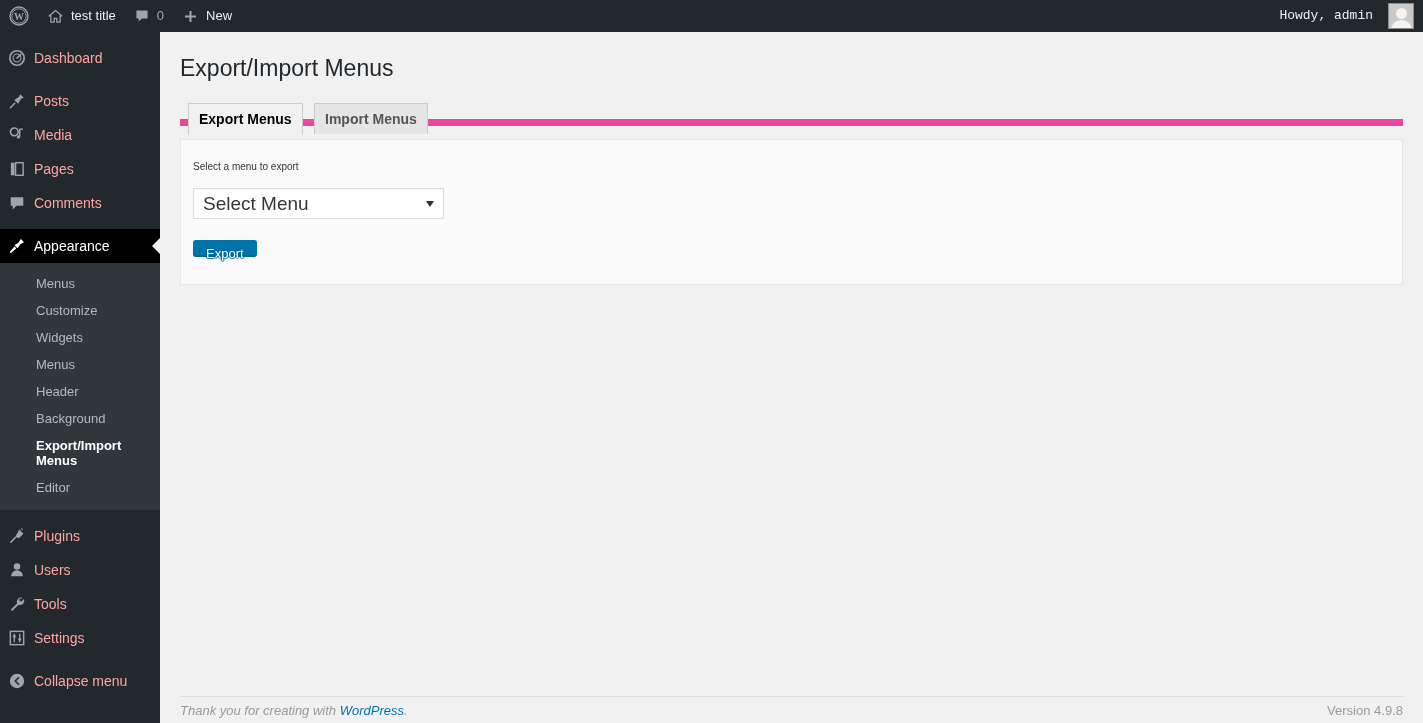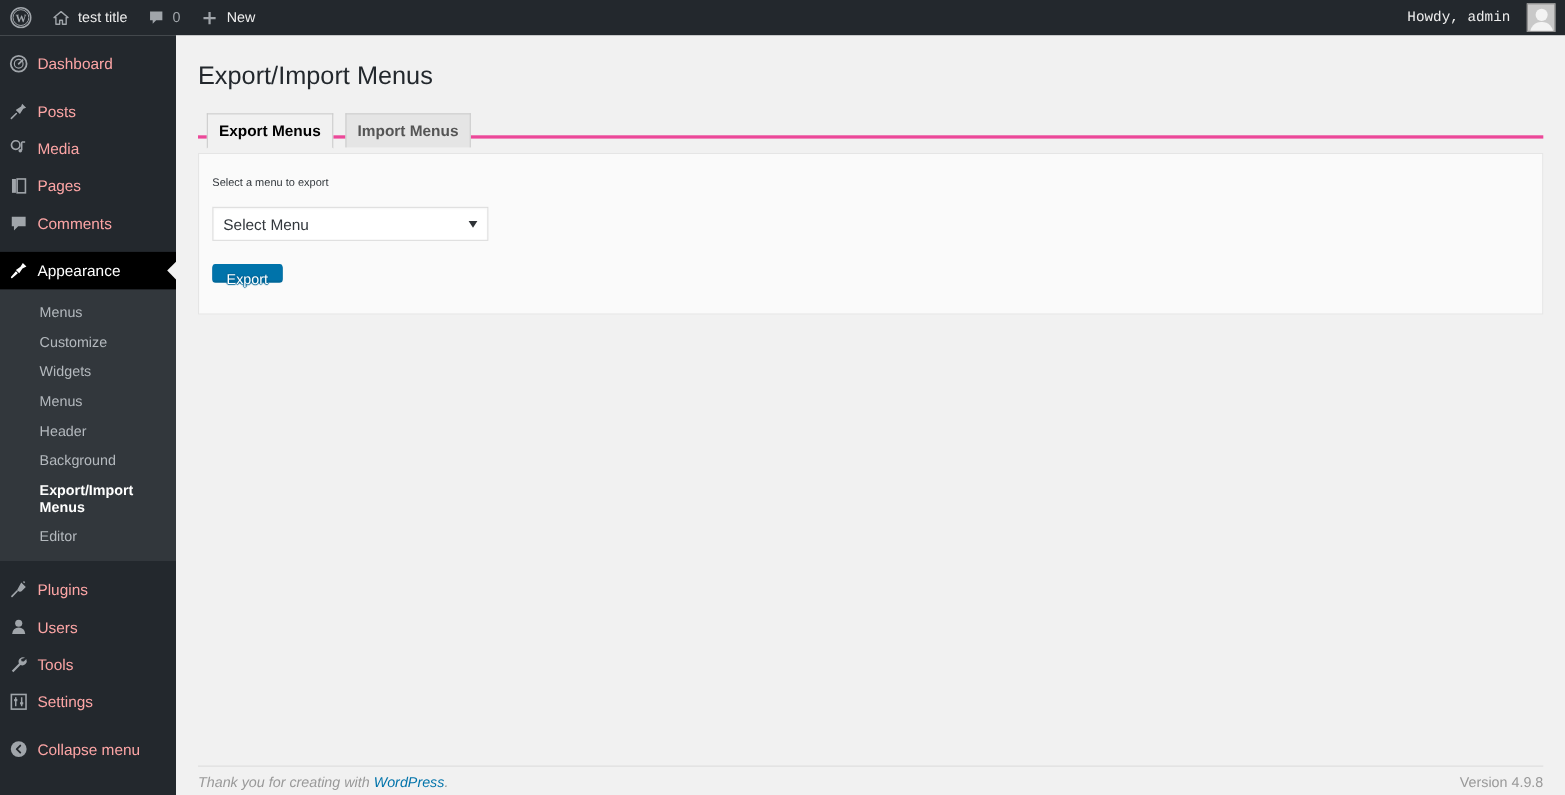--- a/index.html
+++ b/index.html
@@ -101,21 +101,21 @@
   }
   h1.page-title {
     font-size: 23px; font-weight: 400;
     color: #23282d;
     margin: 0; padding: 22px 0 11px 0;
     line-height: 29px;
   }
 
   
   .nav-tab-wrapper {
-    border-bottom: 3px solid #ec4899;
+    border-bottom: 7px solid #ec4899;
     margin: 0; padding-top: 9px; padding-left: 8px;
     line-height: inherit;
     height: 32px;
   }
   .nav-tab {
     display: inline-block;
     border: 1px solid #ccc;
     border-bottom: none;
     margin-left: 0.5em; margin-bottom: -1px;
     padding: 5px 10px;
@@ -144,21 +144,21 @@
   .panel-label {
     font-size: 10px; color: #32373c;
     margin: 0 0 12px 0; line-height: 18px;
   }
   .menu-select {
     appearance: none; -webkit-appearance: none;
     width: 251px; height: 31px;
     border: 1px solid #ddd;
     background: #fff;
     color: #32373c;
-    font-size: 14px;
+    font-size: 19px;
     font-family: "Liberation Sans", sans-serif;
     padding: 0 26px 0 9px;
     border-radius: 0;
     box-shadow: 0 1px 2px rgba(0,0,0,.04) inset;
   }
   .select-wrap { position: relative; display: inline-block; }
   .select-arrow {
     position: absolute; right: 10px; top: 13px;
     width: 0; height: 0;
     border-style: solid;

